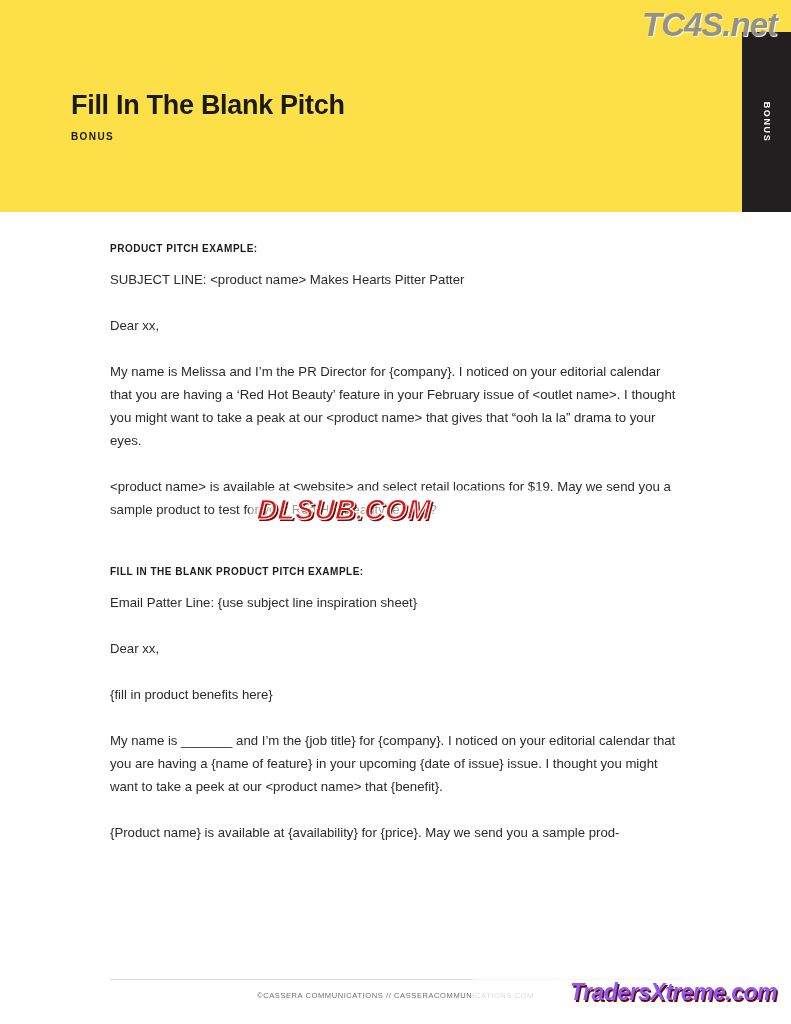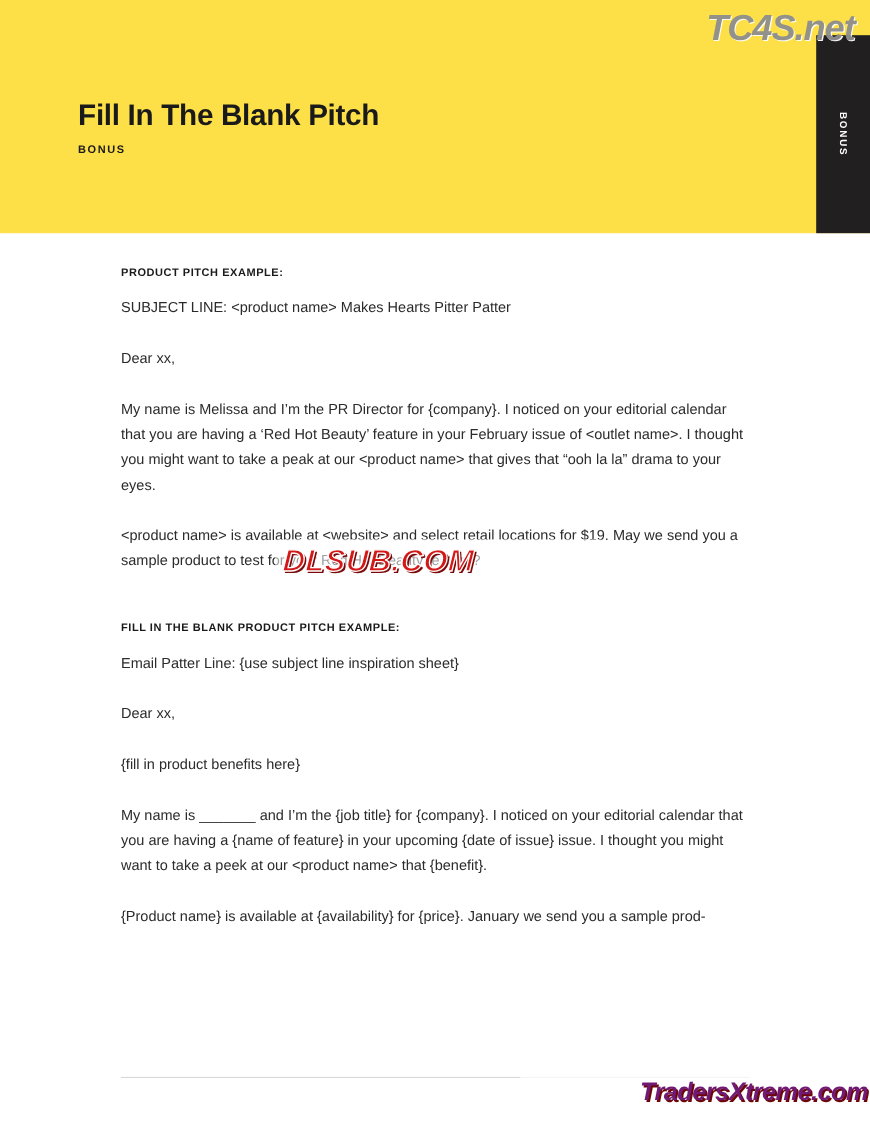--- a/index.html
+++ b/index.html
@@ -145,26 +145,26 @@
     position: absolute;
     left: 250px;
     top: 490px;
     width: 298px;
     height: 40px;
     background: rgba(255,255,255,0.55);
     border-radius: 3px;
   }
   .wm-txt {
     position: absolute;
-    right: 2px;
+    right: 14px;
     bottom: 18px;
     font-size: 23px;
     font-weight: bold;
     font-style: italic;
-    color: #701a75;
+    color: #8b5cf6;
     letter-spacing: -0.5px;
     text-shadow:
       1.5px 1.5px 0 #6d0606,
       -1px -1px 0 #ffffff;
   }
   .wm-txt-box {
     position: absolute;
     right: 8px;
     bottom: 12px;
     width: 310px;
@@ -198,26 +198,29 @@
     </div>
 
     <div class="gap-large"></div>
 
     <div>
       <div class="sec-heading">FILL IN THE BLANK PRODUCT PITCH EXAMPLE:</div>
       <p class="para">Email Patter Line: {use subject line inspiration sheet}</p>
       <p class="para">Dear xx,</p>
       <p class="para">{fill in product benefits here}</p>
       <p class="para">My name is _______ and I’m the {job title} for {company}. I noticed on your editorial calendar that you are having a {name of feature} in your upcoming {date of issue} issue. I thought you might want to take a peek at our &lt;product name&gt; that {benefit}.</p>
-      <p class="para">{Product name} is available at {availability} for {price}. January we send you a sample prod-</p>
+      <p class="para">{Product name} is available at {availability} for {price}. May we send you a sample prod-</p>
     </div>
 
   </div>
 
   <div class="footer-rule"></div>
+  <div class="footer">
+    <span class="footer-text">©CASSERA COMMUNICATIONS // CASSERACOMMUNICATIONS.COM</span>
+  </div>
 
   <div class="wm-tc4s">TC4S.net</div>
 
   <div class="wm-dlsub-box"></div>
   <div class="wm-dlsub">DLSUB.COM</div>
 
   <div class="wm-txt-box"></div>
   <div class="wm-txt">TradersXtreme.com</div>
 
 </div>

